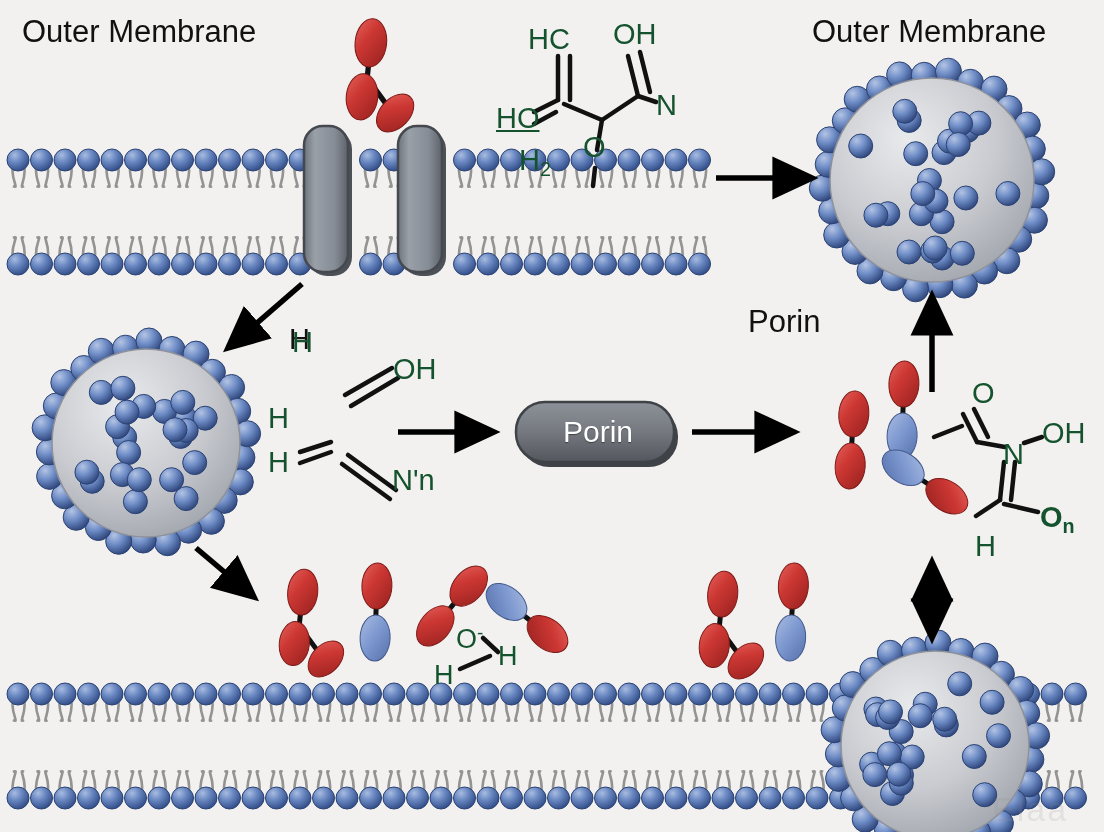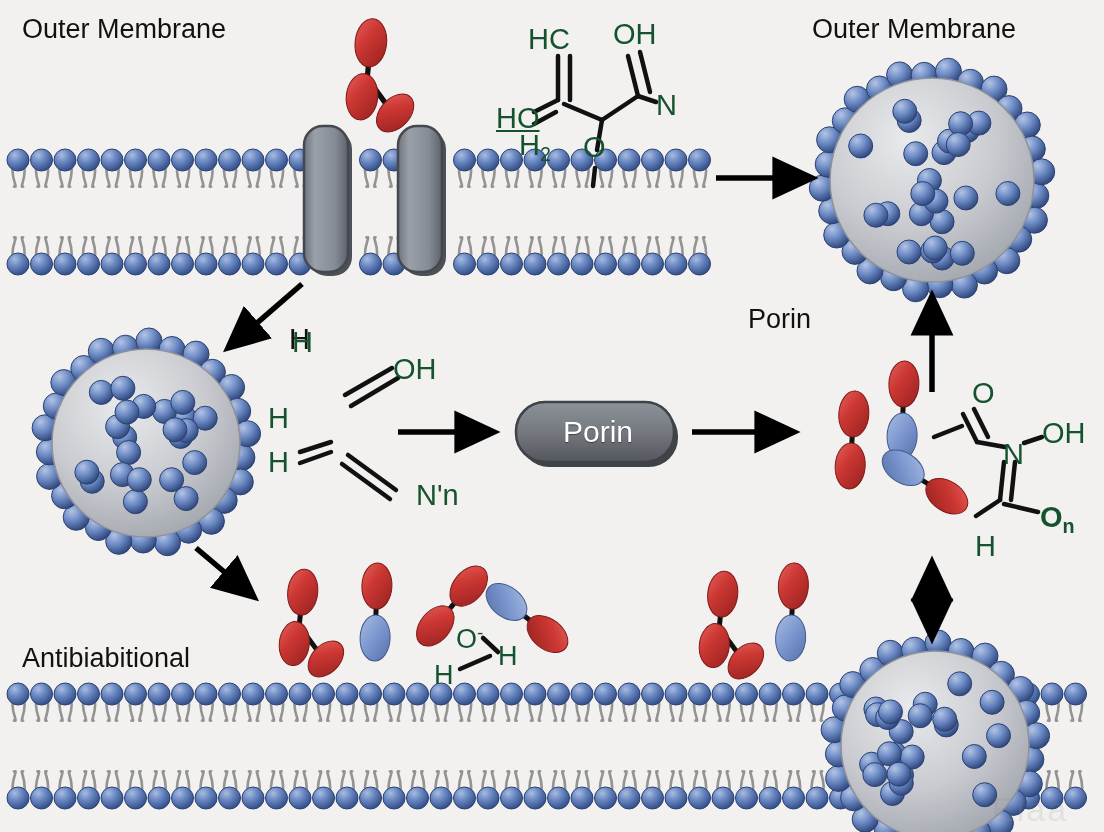--- a/index.html
+++ b/index.html
@@ -12,21 +12,21 @@
   }
   #stage{position:absolute;left:0;top:0;width:1104px;height:832px;}
   #stage svg{position:absolute;left:0;top:0;}
   .lbl{
     position:absolute;
     color:#111;
     font-family:"Liberation Sans", sans-serif;
     white-space:nowrap;
     line-height:1;
   }
-  .lbl-big{font-size:27px;}
+  .lbl-big{font-size:31px;}
   .lbl-porin-box{
     font-size:30px;color:#ffffff;
     text-shadow:0 1px 1px rgba(0,0,0,.45);
   }
   .chem{
     position:absolute;color:#14532d;white-space:nowrap;
     font-family:"Liberation Sans", sans-serif;line-height:1;
   }
   .chem-28{font-size:29px;}
   .chem-26{font-size:27px;}
@@ -775,36 +775,35 @@
         </g>
     <g transform="translate(925,482) rotate(123)">
           <use href="#molRedBlue"></use>
         </g>
   </g>
 </svg>
 
 <div class="lbl lbl-big" style="left:22px;top:16px;">Outer Membrane</div>
 <div class="lbl lbl-big" style="left:812px;top:16px;">Outer Membrane</div>
 <div class="lbl lbl-big" style="left:748px;top:306px;">Porin</div>
-<div class="lbl lbl-big" style="left:22px;top:645px;">Antibiabitional</div>
 <div class="lbl lbl-porin-box" style="left:563px;top:417px;">Porin</div>
 <div class="lbl" style="left:289px;top:325px;font-size:29px;">H</div>
 
 <div class="chem chem-28" style="left:528px;top:25px;">HC</div>
 <div class="chem chem-28" style="left:613px;top:20px;">OH</div>
 <div class="chem chem-28" style="left:496px;top:104px;text-decoration:underline;">HO</div>
-<div class="chem chem-28" style="left:519px;top:131px;"><span>H</span><span class="sub">2</span></div>
+<div class="chem chem-28" style="left:519px;top:146px;"><span>H</span><span class="sub">2</span></div>
 <div class="chem chem-28" style="left:656px;top:91px;">N</div>
 <div class="chem chem-28" style="left:583px;top:133px;">O</div>
 
 <div class="chem chem-28" style="left:292px;top:328px;">H</div>
 <div class="chem chem-28" style="left:393px;top:355px;">OH</div>
 <div class="chem chem-28" style="left:268px;top:404px;">H</div>
 <div class="chem chem-28" style="left:268px;top:448px;">H</div>
-<div class="chem chem-28" style="left:392px;top:481px;margin-left:24px;">N'n</div>
+<div class="chem chem-28" style="left:392px;top:466px;">N'n</div>
 
 <div class="chem chem-28" style="left:972px;top:379px;">O</div>
 <div class="chem chem-28" style="left:1003px;top:440px;">N</div>
 <div class="chem chem-28" style="left:1042px;top:419px;">OH</div>
 <div class="chem chem-28" style="left:1040px;top:503px;font-weight:bold;"><span>O</span><span class="sub">n</span></div>
 <div class="chem chem-28" style="left:975px;top:532px;">H</div>
 
 <div class="chem chem-26" style="left:456px;top:624px;"><span>O</span><span class="sup">-</span></div>
 <div class="chem chem-26" style="left:498px;top:643px;">H</div>
 <div class="chem chem-26" style="left:434px;top:662px;">H</div>

